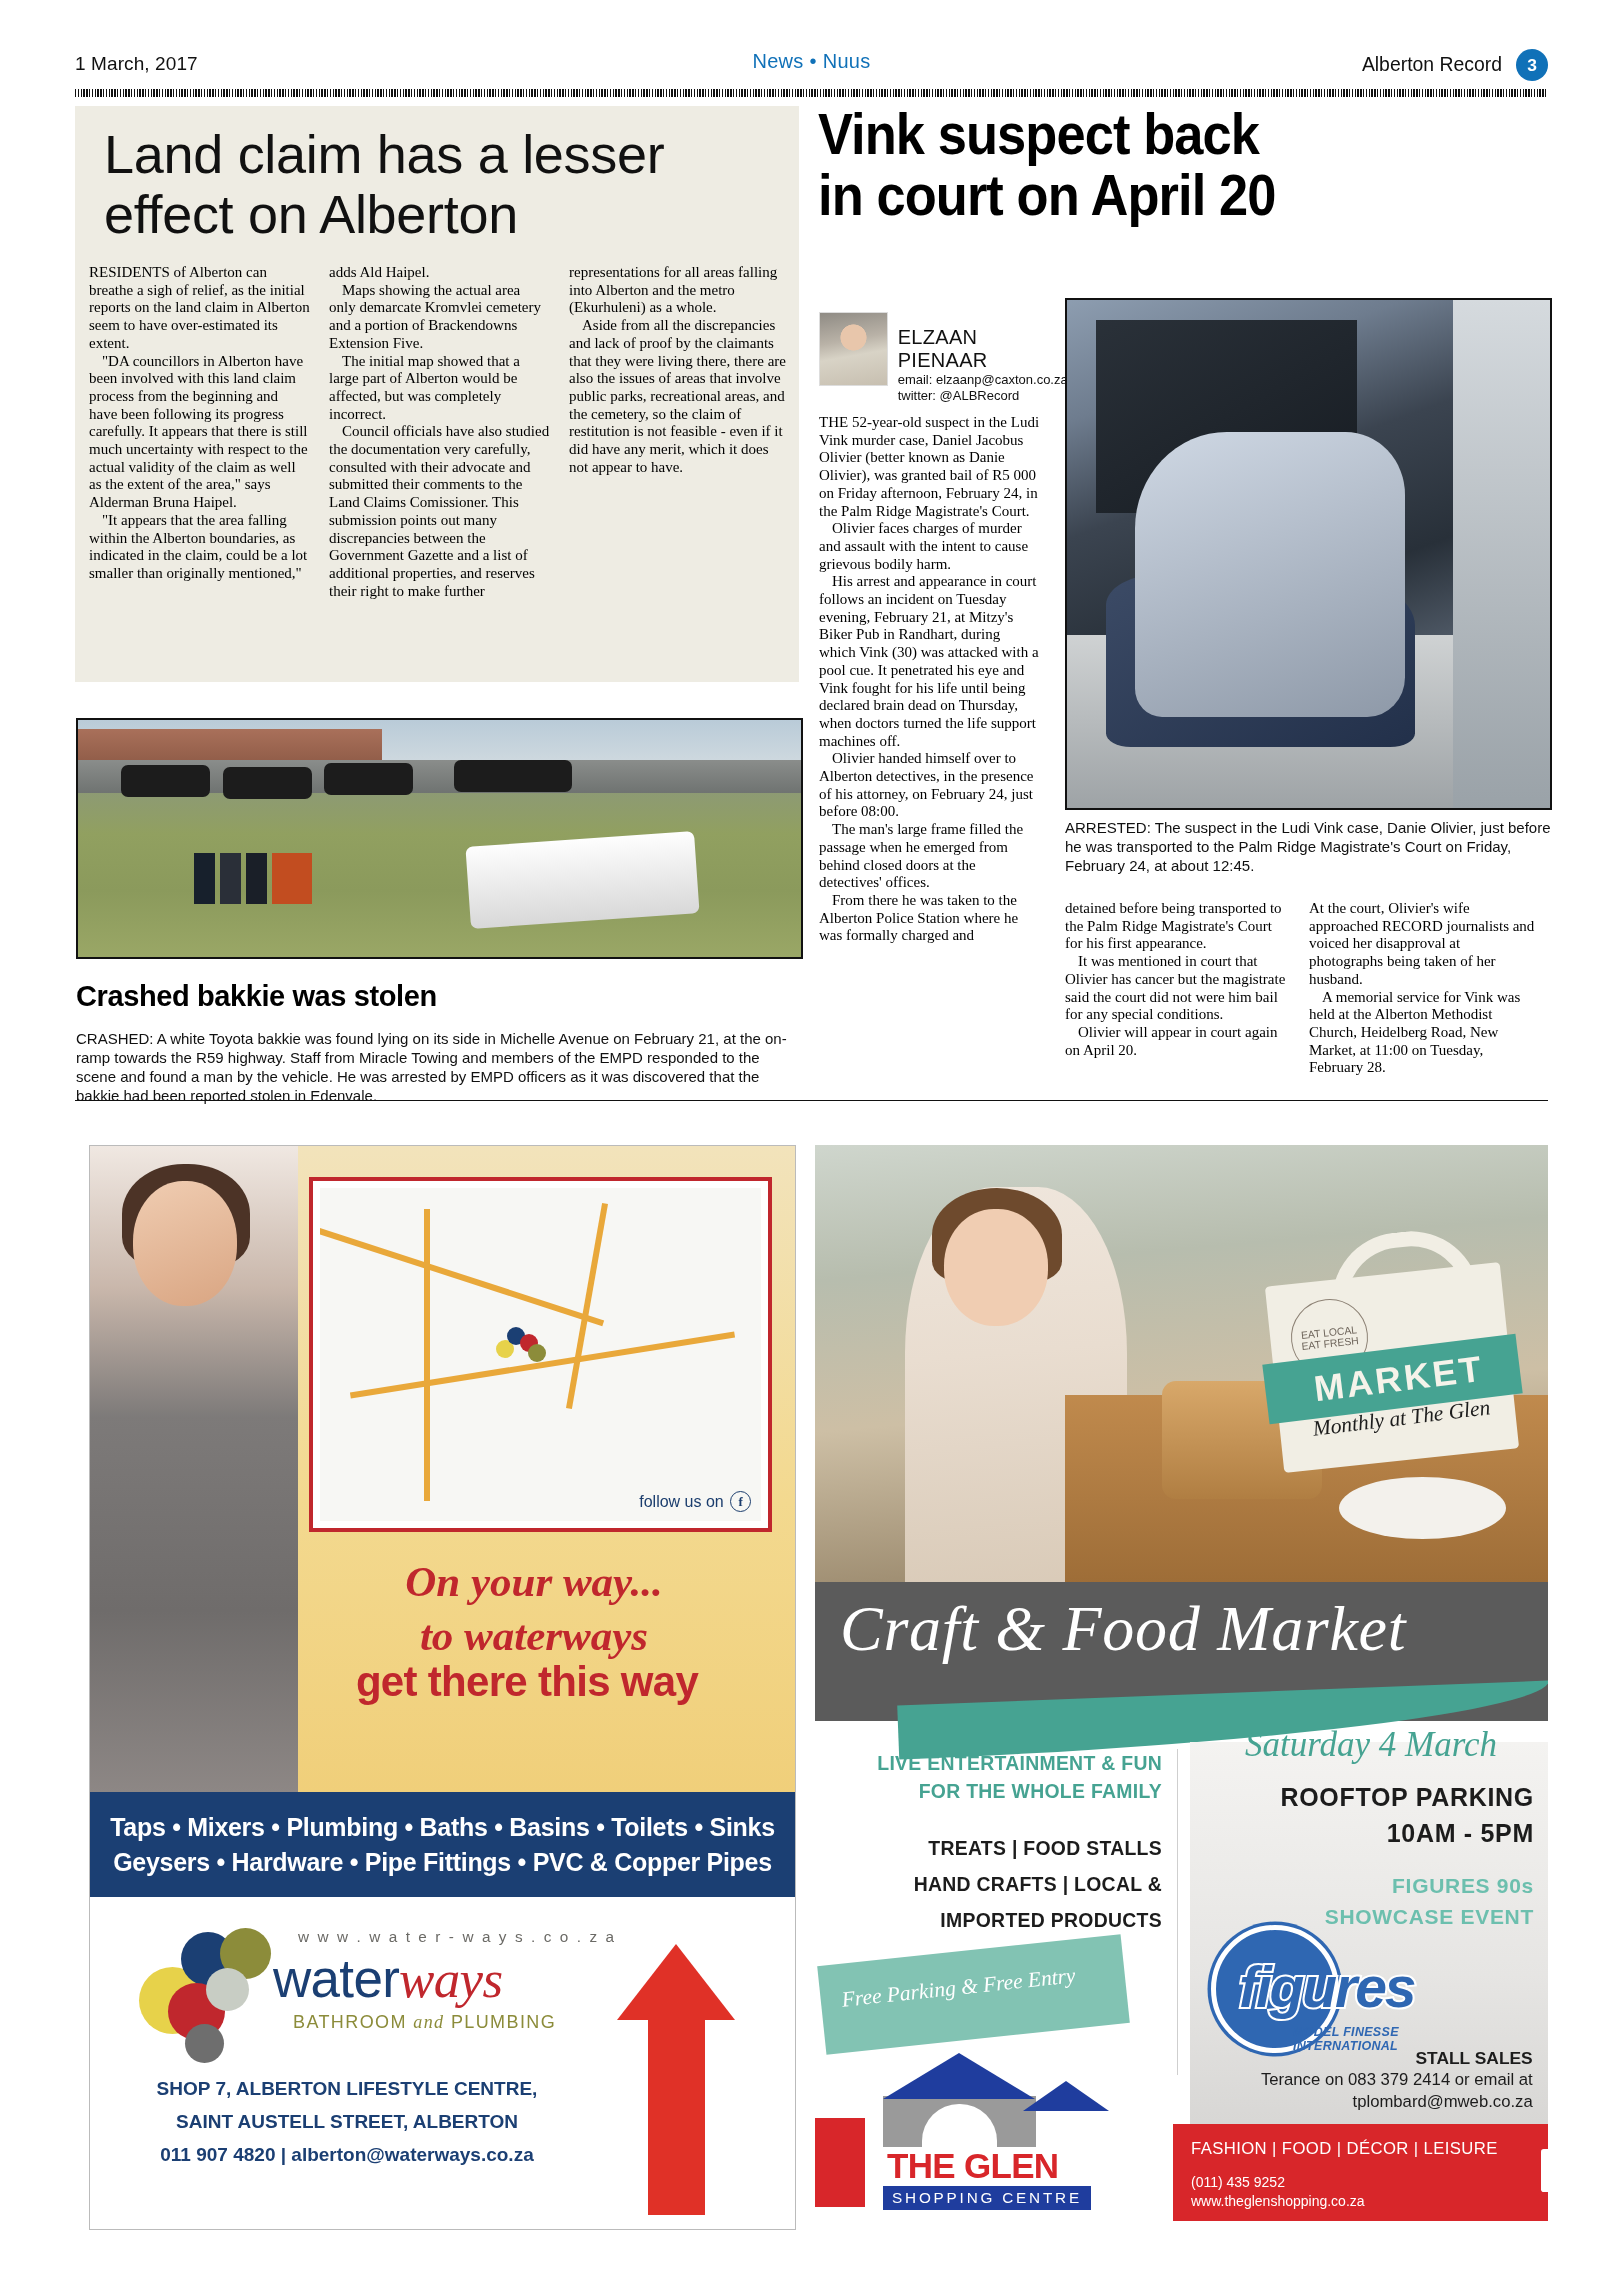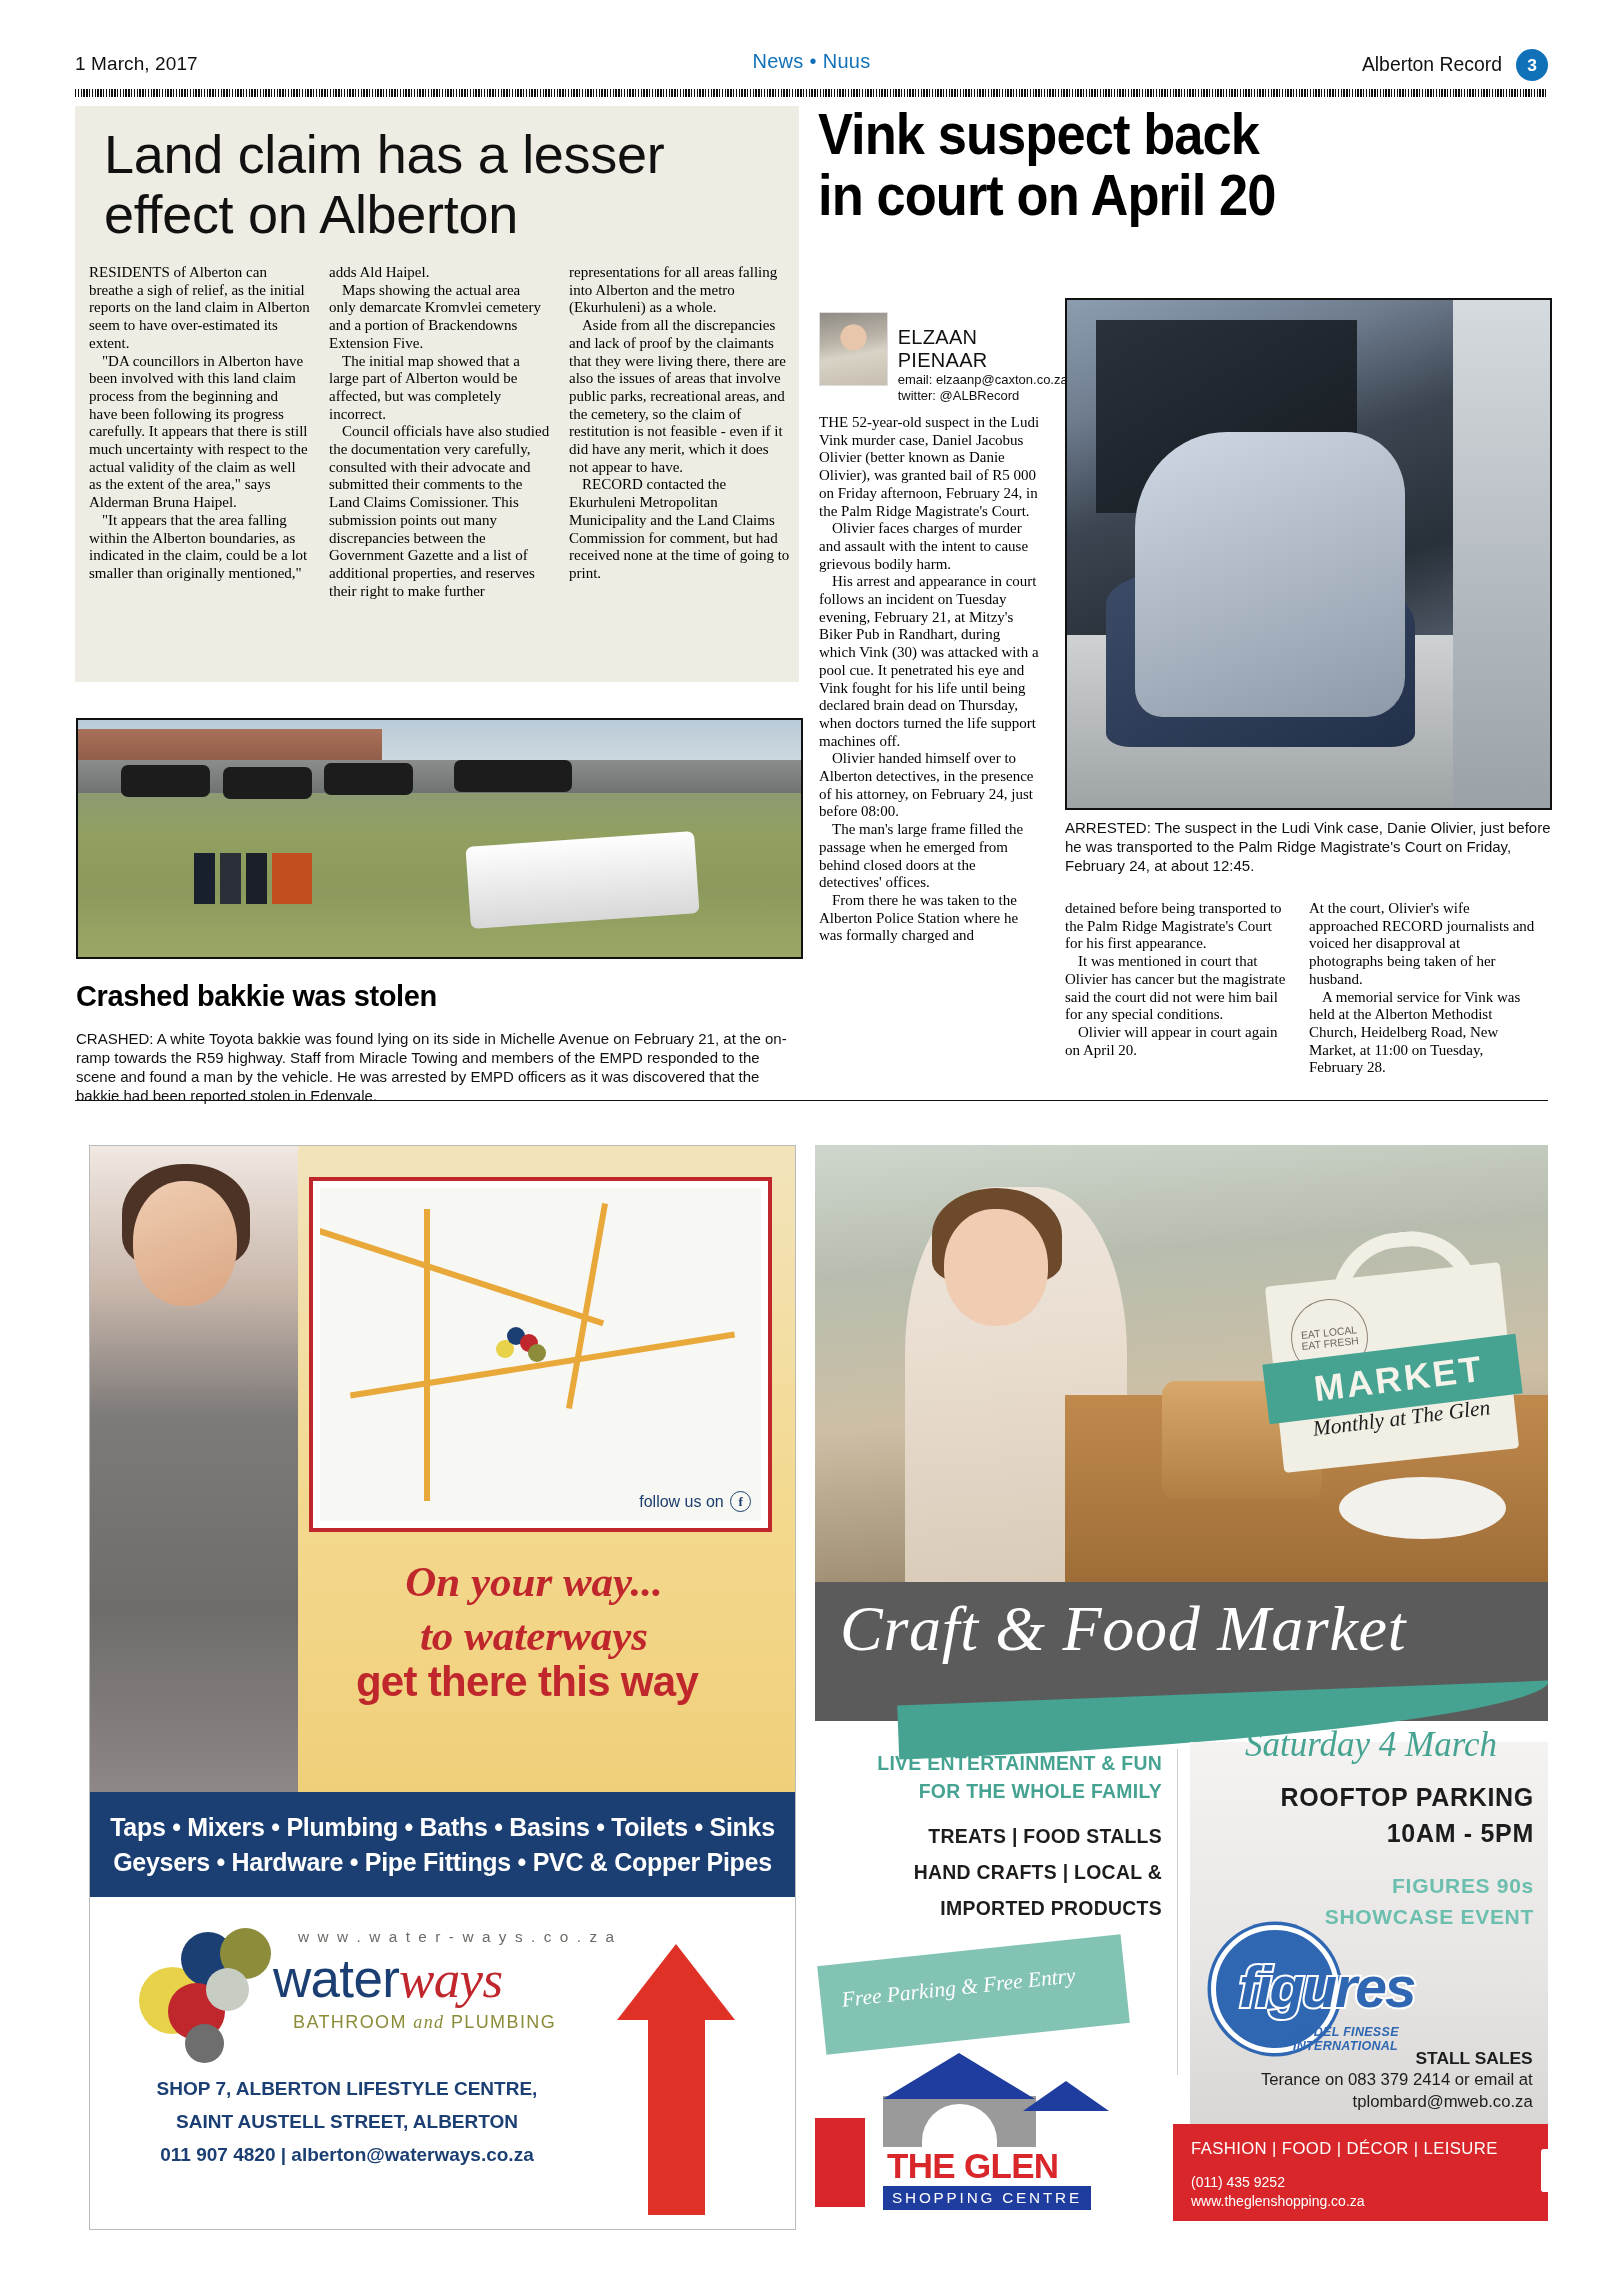--- a/index.html
+++ b/index.html
@@ -131,21 +131,21 @@
   .am-banner-title{position:absolute;left:25px;top:9.7px;color:#fff;font-size:64px;
      font-family:"Liberation Serif",serif;font-style:italic;letter-spacing:0.7px;}
   .am-swoosh{position:absolute;left:83px;top:548px;width:652px;height:54px;background:#46a392;
      border-radius:0 0 100% 0;transform:rotate(-2.2deg);}
 
   .am-body{position:absolute;left:0;top:597px;width:100%;height:389px;}
   .am-left{position:absolute;left:0;top:0;width:361px;height:389px;}
   .am-divider{position:absolute;left:362px;top:7px;width:1.4px;height:326px;background:#cfcfcf;}
   .am-right{position:absolute;left:375px;top:0;width:358px;height:389px;background:linear-gradient(180deg,#f4f3f1 0%,#e6e5e3 60%,#d7d6d4 100%);}
   .am-l1{position:absolute;right:14px;top:7px;width:326px;text-align:right;color:#46a392;font-weight:bold;font-size:19.4px;line-height:28px;letter-spacing:0.3px;}
-  .am-l2{position:absolute;right:14px;top:76px;width:326px;text-align:right;color:#1c1c1c;font-weight:bold;font-size:19.4px;line-height:36px;letter-spacing:0.3px;}
+  .am-l2{position:absolute;right:14px;top:88px;width:326px;text-align:right;color:#1c1c1c;font-weight:bold;font-size:19.4px;line-height:36px;letter-spacing:0.3px;}
   .am-tag{position:absolute;left:5.6px;top:208px;width:305px;height:89px;background:#82c3b3;transform:rotate(-6deg);}
   .am-tag span{position:absolute;left:21px;top:23.6px;color:#fff;font-size:21.5px;font-family:"Liberation Serif",serif;font-style:italic;}
   .am-sat{position:absolute;left:11px;top:-16.7px;width:340px;text-align:center;color:#46a392;font-size:35px;
      font-family:"Liberation Serif",serif;font-style:italic;}
   .am-roof{position:absolute;left:11px;top:37px;width:333px;text-align:right;color:#1c1c1c;font-weight:bold;font-size:25px;line-height:36px;letter-spacing:0.7px;}
   .am-fig{position:absolute;left:11px;top:129px;width:333px;text-align:right;color:#6cbfae;font-weight:bold;font-size:21px;line-height:30.5px;letter-spacing:0.7px;}
   .am-figlogo{position:absolute;left:21px;top:179px;width:208px;height:132px;}
   .am-figcircle{position:absolute;left:0;top:4.2px;width:118px;height:118px;border-radius:50%;background:#2f67b2;border:5.6px solid #fff;box-shadow:0 0 0 3.5px #2f67b2;}
   .am-figword{position:absolute;left:28px;top:33px;font-size:57px;font-weight:bold;font-style:italic;color:#2f67b2;
      -webkit-text-stroke:4.2px #fff;paint-order:stroke fill;letter-spacing:-2.1px;}
@@ -193,21 +193,20 @@
       </div>
       <div class="col">
         <p class="first">adds Ald Haipel.</p>
         <p>Maps showing the actual area only demarcate Kromvlei cemetery and a portion of Brackendowns Extension Five.</p>
         <p>The initial map showed that a large part of Alberton would be affected, but was completely incorrect.</p>
         <p>Council officials have also studied the documentation very carefully, consulted with their advocate and submitted their comments to the Land Claims Comissioner. This submission points out many discrepancies between the Government Gazette and a list of additional properties, and reserves their right to make further</p>
       </div>
       <div class="col">
         <p class="first">representations for all areas falling into Alberton and the metro (Ekurhuleni) as a whole.</p>
         <p>Aside from all the discrepancies and lack of proof by the claimants that they were living there, there are also the issues of areas that involve public parks, recreational areas, and the cemetery, so the claim of restitution is not feasible - even if it did have any merit, which it does not appear to have.</p>
-        <p>RECORD contacted the Ekurhuleni Metropolitan Municipality and the Land Claims Commission for comment, but had received none at the time of going to print.</p>
       </div>
     </div>
   </div>
 
   <div class="vink">
     <div class="vink-head">Vink suspect back</div>
     <div class="vink-head">in court on April 20</div>
   </div>
 
   <div class="byline">

